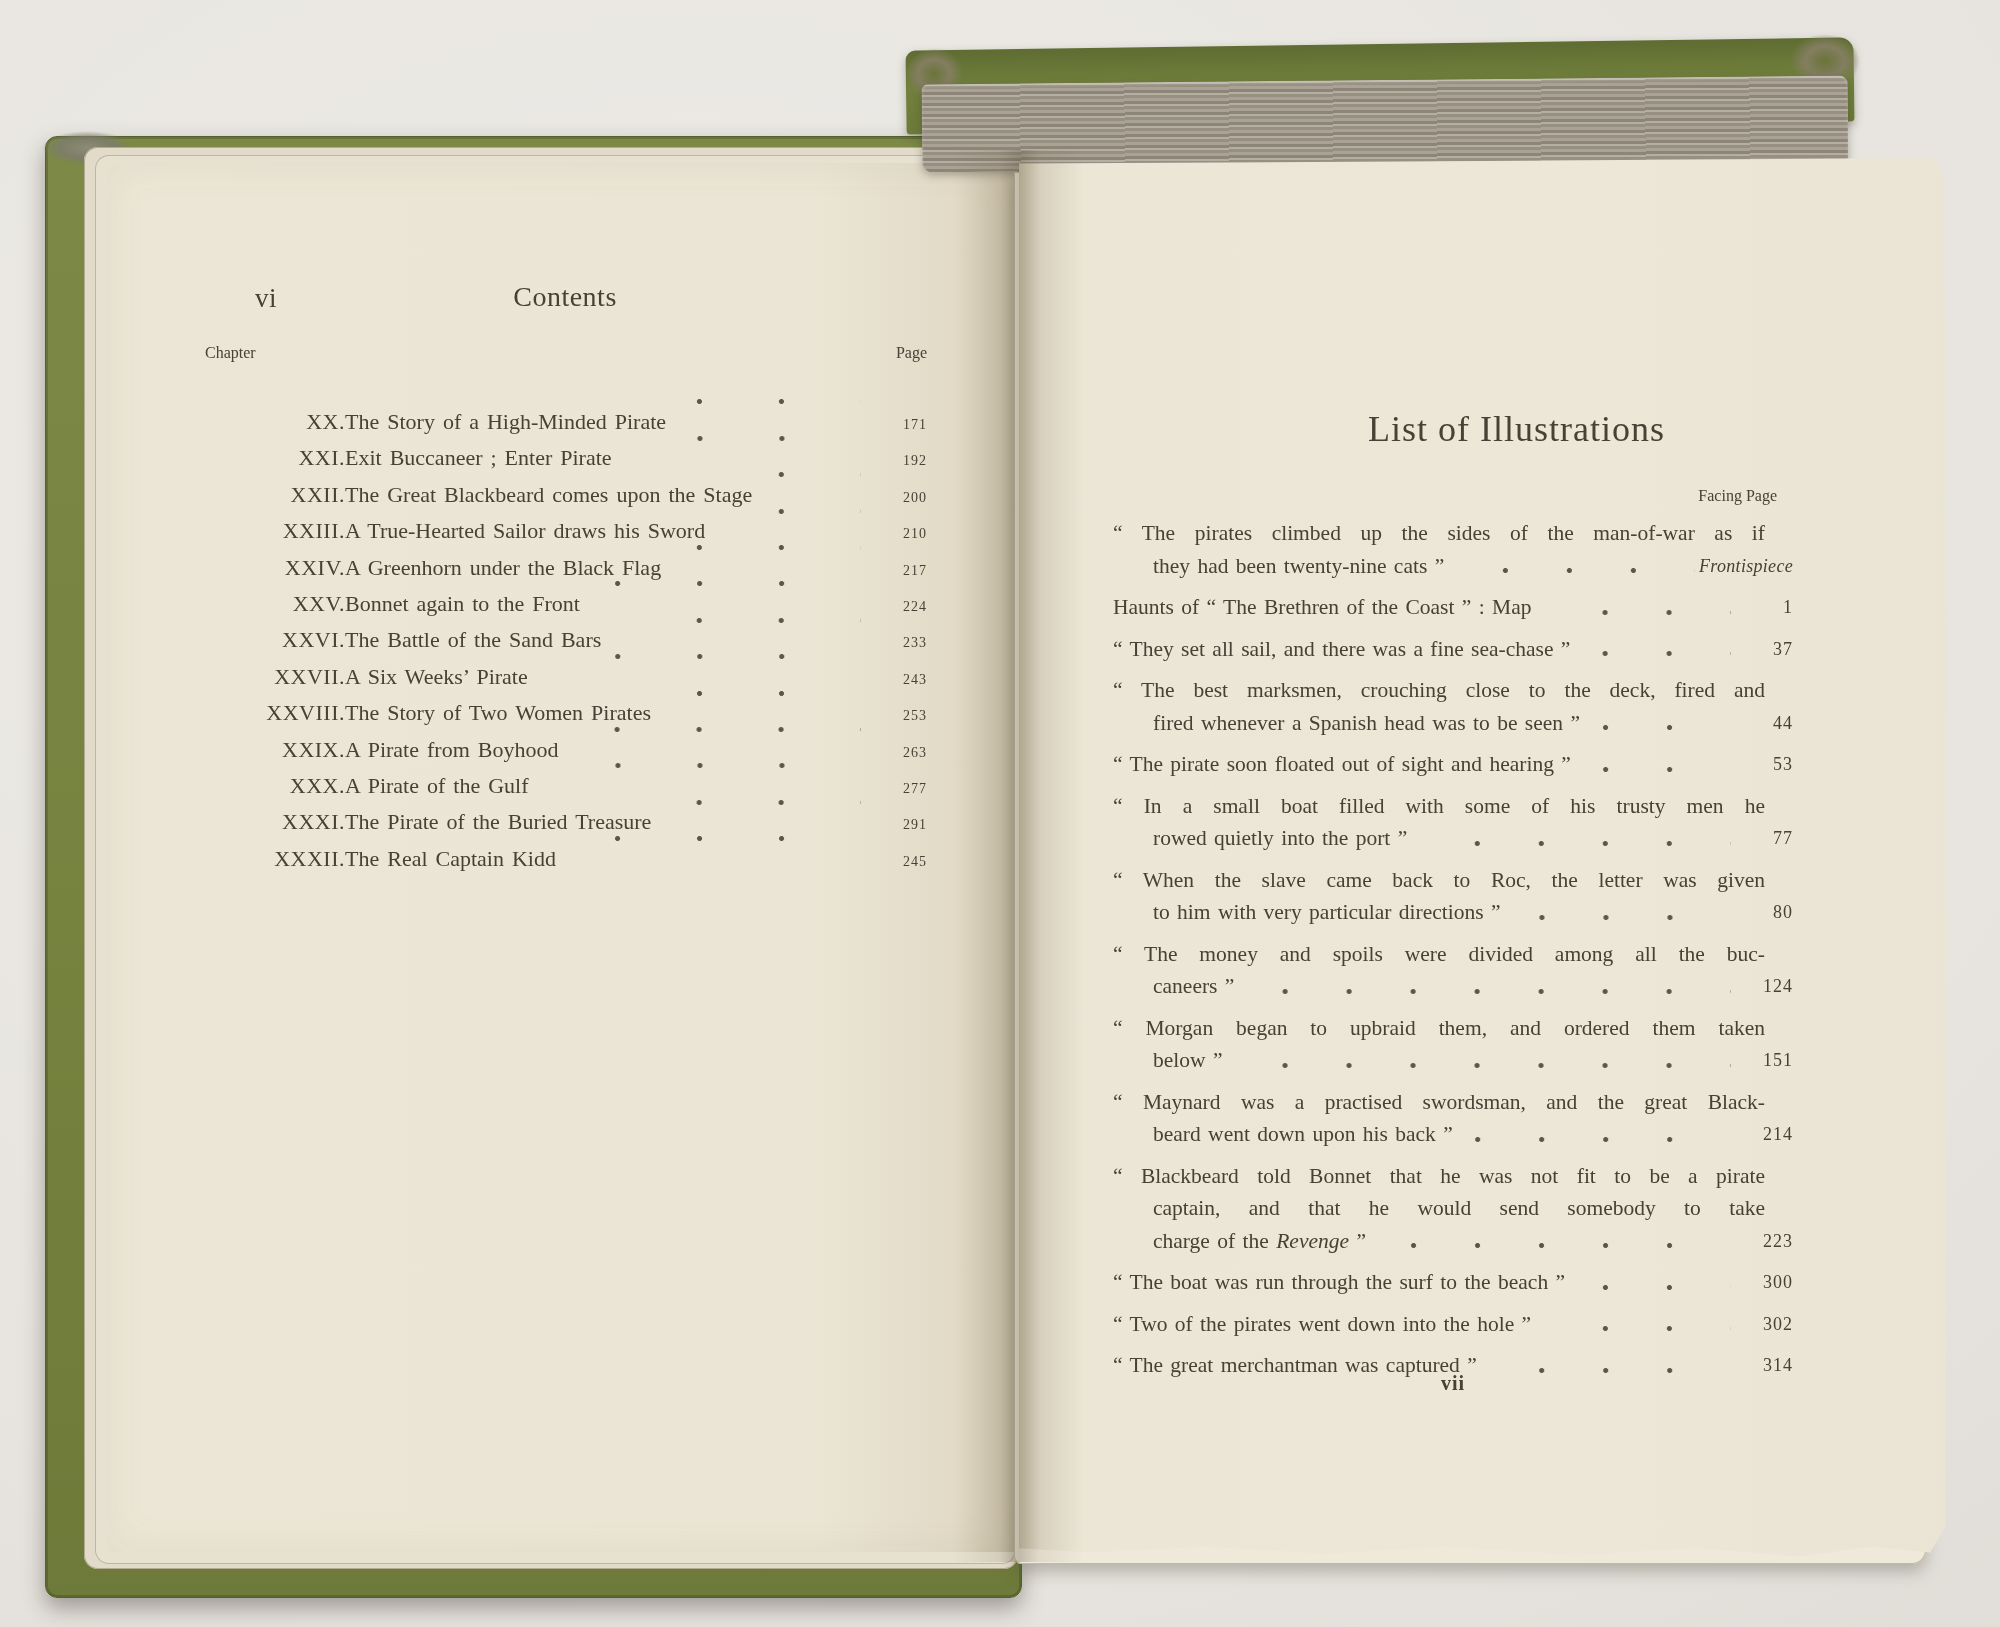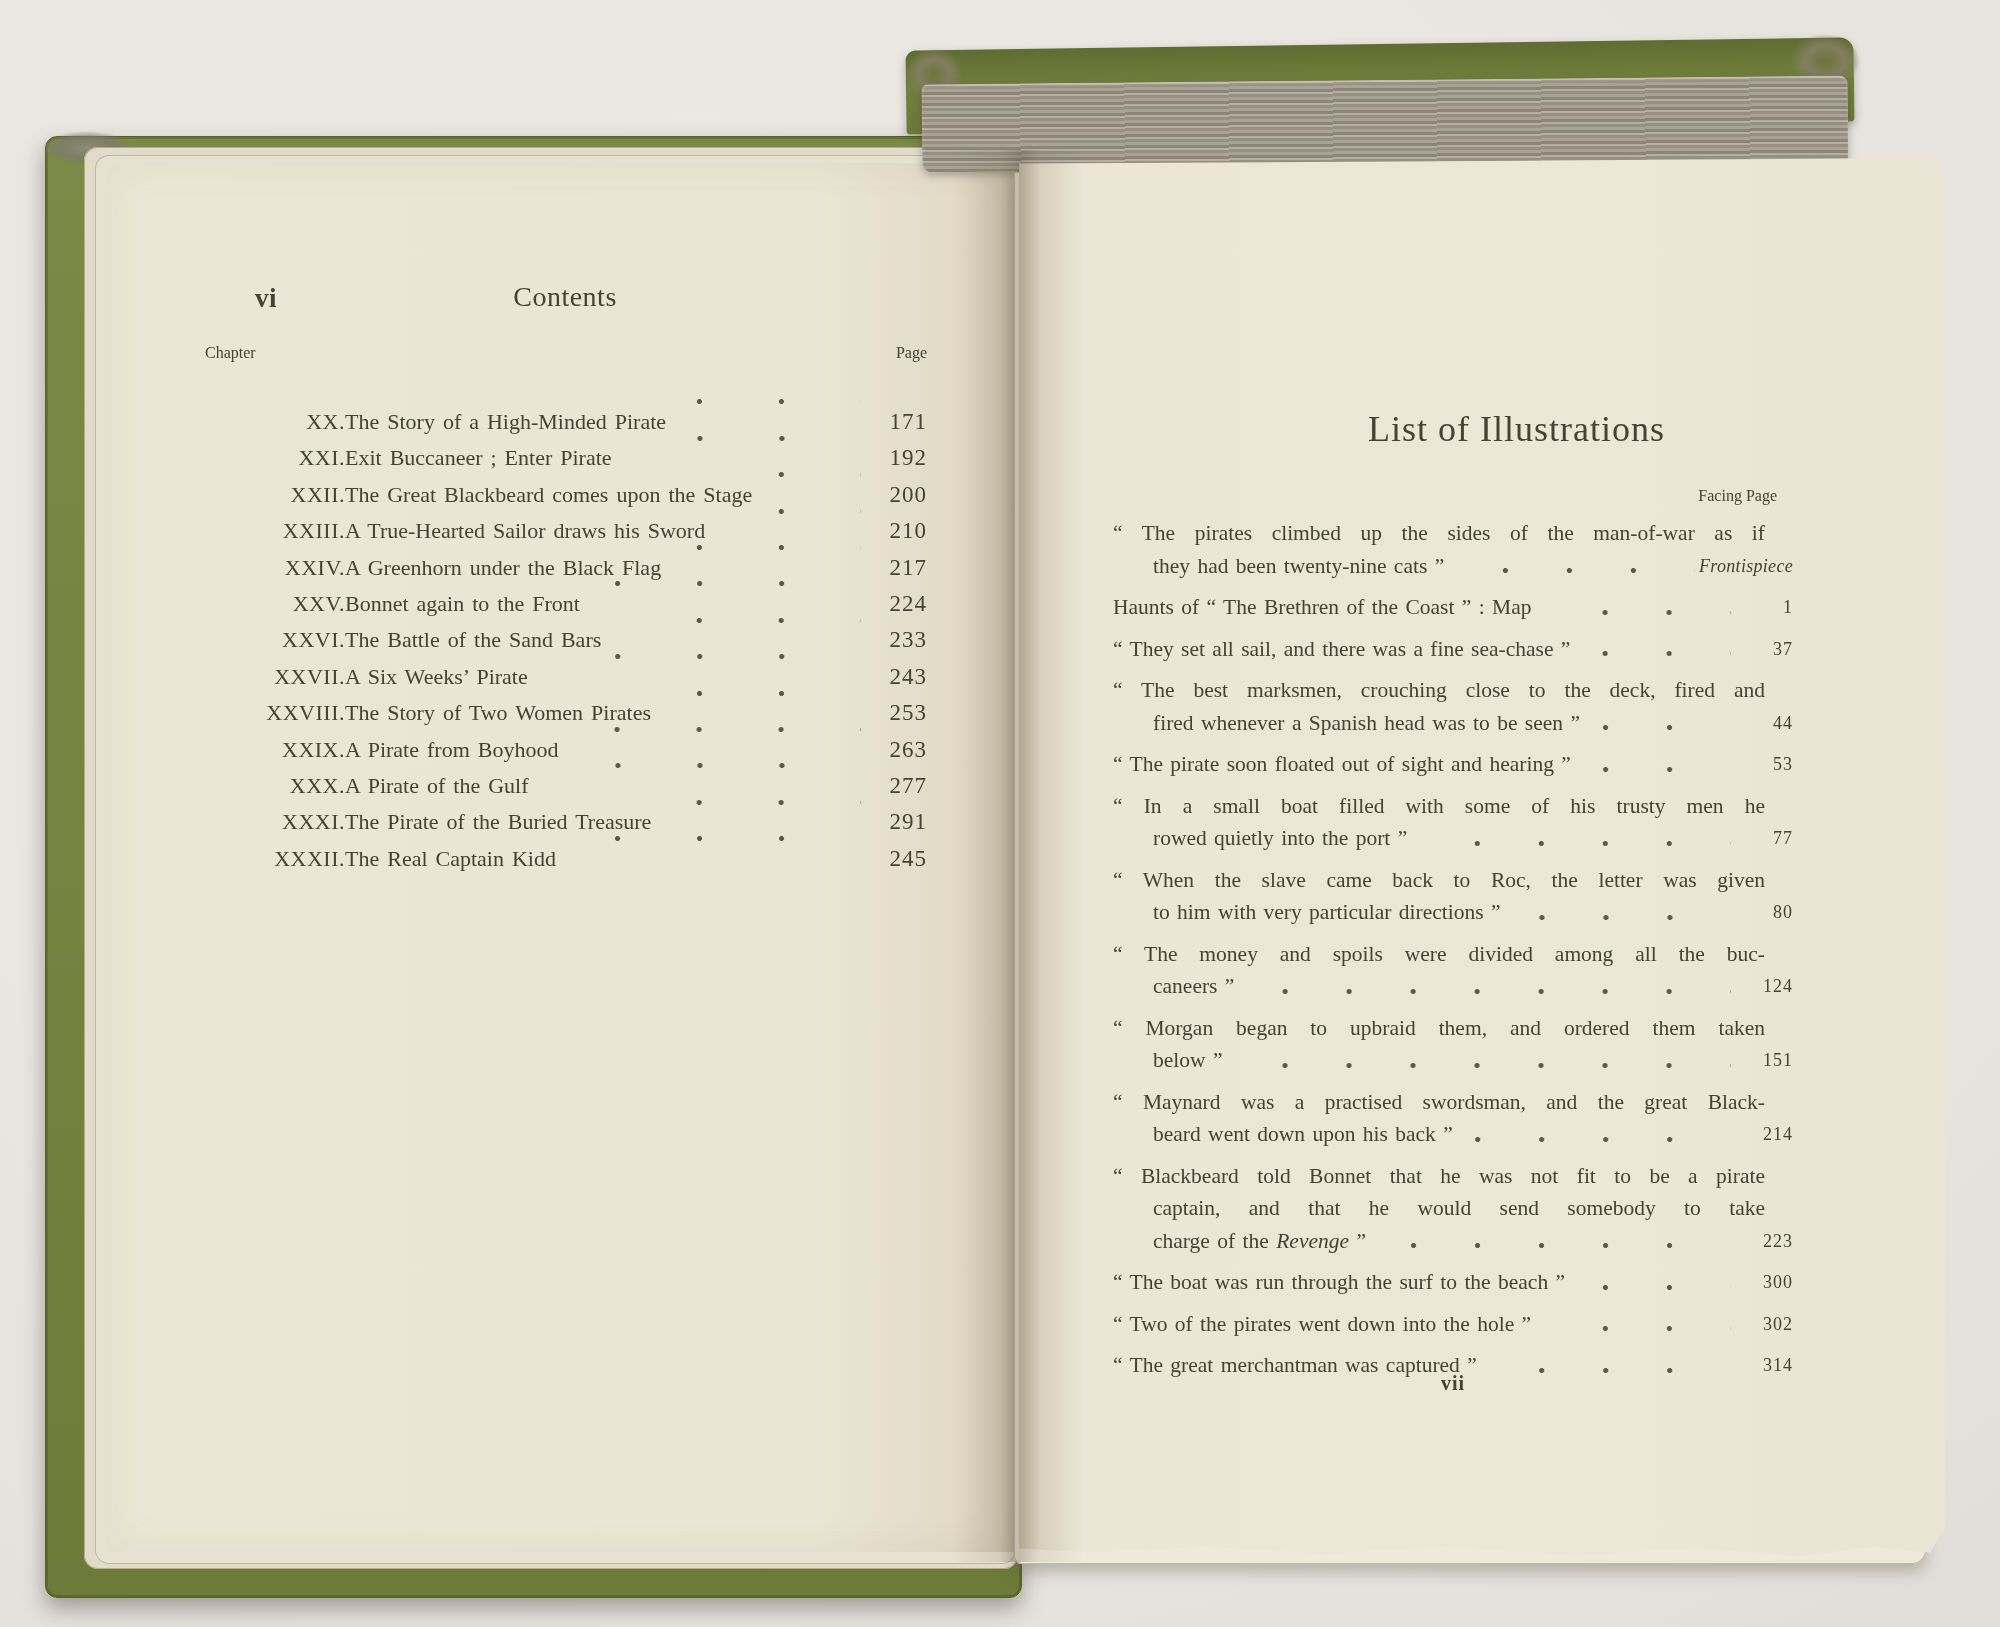--- a/index.html
+++ b/index.html
@@ -38,28 +38,28 @@
   .page-right{position:absolute;left:1019px;top:158px;width:928px;height:1400px;
       background:linear-gradient(90deg,#d7cdb6 0%,#e5decd 2.5%,#ece6d6 7%,#ede7d7 60%,#eae4d4 100%);
       clip-path:polygon(0% 0.4%, 65% 0.15%, 98.7% 0%, 99.7% 1.2%, 100% 55%, 99.8% 97.8%, 98.2% 99.6%, 92% 99.2%, 84% 99.9%, 73% 99.3%, 60% 99.8%, 46% 99.2%, 33% 99.7%, 20% 99.2%, 8% 99.6%, 0% 99.3%);
       box-shadow:0 10px 18px rgba(95,90,78,.4);}
   .gutter{position:absolute;left:952px;top:150px;width:132px;height:1412px;pointer-events:none;
       background:linear-gradient(90deg,rgba(118,105,80,0) 0%,rgba(118,105,80,.16) 36%,rgba(88,78,58,.30) 51%,rgba(118,105,80,.12) 66%,rgba(118,105,80,0) 100%);}
   
   .ink{color:#474136;}
   
   .contents-head{position:absolute;left:205px;top:283px;width:720px;height:40px;}
-  .folio-left{position:absolute;left:50px;top:0;font-size:27px;letter-spacing:.5px;font-weight:bold;}
+  .folio-left{position:absolute;left:50px;top:0;font-size:27px;letter-spacing:.5px;}
   .contents-title{position:absolute;left:0;right:0;top:-2px;text-align:center;font-size:28px;letter-spacing:.5px;}
   .col-heads{position:absolute;left:205px;top:344px;width:722px;display:flex;justify-content:space-between;font-size:16px;}
   .toc{position:absolute;left:205px;top:377px;width:722px;}
   .toc-row{display:flex;align-items:baseline;height:36.4px;font-size:22px;word-spacing:2.5px;}
   .c-num{width:140px;text-align:right;flex:0 0 auto;letter-spacing:.5px;margin-top:32px;}
   .c-title{white-space:nowrap;flex:0 0 auto;}
-  .c-page{flex:0 0 auto;min-width:60px;text-align:right;font-size:23px;letter-spacing:1px;margin-top:32px;}
+  .c-page{flex:0 0 auto;min-width:60px;text-align:right;font-size:14px;letter-spacing:1px;margin-top:32px;}
   .leader{flex:1 1 auto;min-width:26px;height:5px;align-self:flex-end;margin:0 6px 9px 22px;
       background-image:radial-gradient(circle at 2.5px 2.5px, rgba(72,66,55,.88) 2.1px, rgba(72,66,55,0) 2.9px);
       background-size:82px 5px;background-repeat:repeat-x;background-position:right center;}
   
   .ill-title{position:absolute;left:1105px;top:408px;width:560px;text-align:right;font-size:36px;letter-spacing:1px;}
   .facing-head{position:absolute;left:1113px;top:487px;width:680px;text-align:right;padding-right:16px;font-size:16px;box-sizing:border-box;}
   .ill-list{position:absolute;left:1113px;top:517px;width:680px;}
   .ill-entry{margin-bottom:9px;font-size:21.5px;line-height:32.5px;word-spacing:2px;}
   .jline{width:652px;text-align:justify;text-align-last:justify;white-space:nowrap;}
   .cont{padding-left:40px;box-sizing:border-box;}

